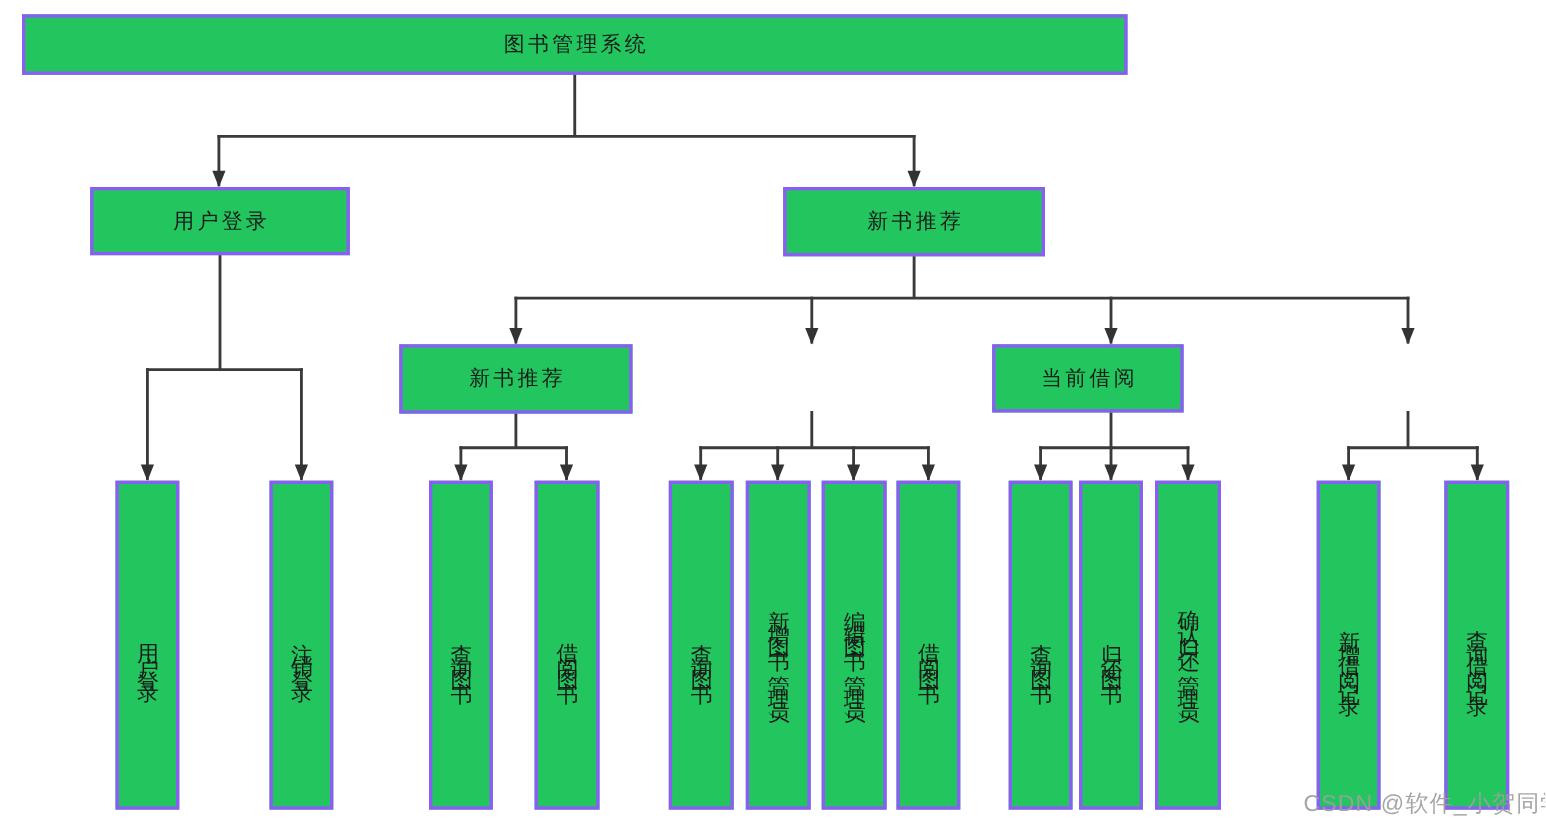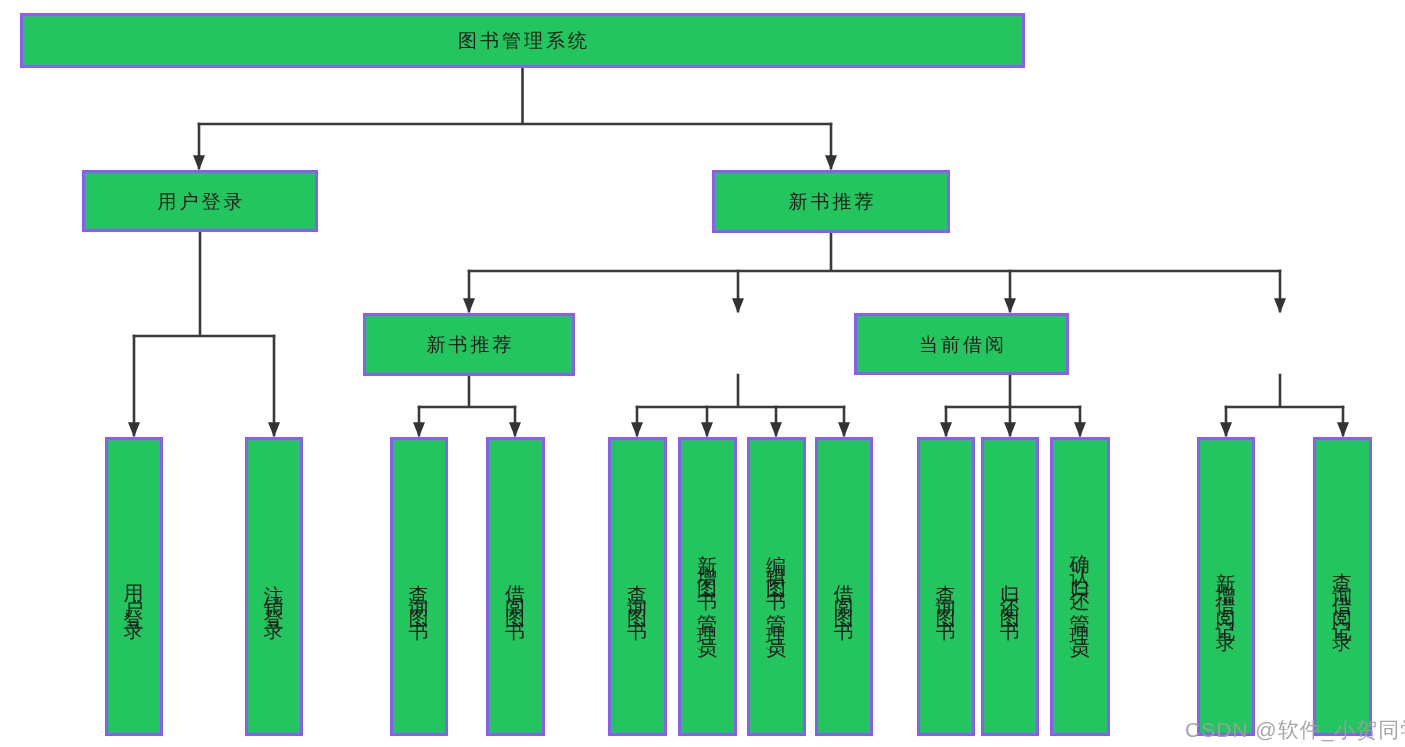--- a/index.html
+++ b/index.html
@@ -51,21 +51,21 @@
     margin-bottom: -12px; 
   }
   
   .n-root            { left: 20px;   top: 13px;  width: 1005px; height: 55px; }
   
   .n-user-login      { left: 82px;   top: 170px; width: 236px;  height: 62px; }
   .n-book-mgmt       { left: 712px;  top: 170px; width: 238px;  height: 63px; }
   
   .n-new-book-rec    { left: 363px;  top: 313px; width: 212px;  height: 63px; }
   .n-book-borrow     { left: 632px;  top: 313px; width: 213px;  height: 62px; }
-  .n-current-borrow  { left: 854px;  top: 313px; width: 215px;  height: 62px; }
+  .n-current-borrow  { left: 902px;  top: 313px; width: 174px;  height: 62px; }
   .n-borrow-records  { left: 1172px; top: 313px; width: 215px;  height: 62px; }
   
   .vnode             { top: 437px; height: 299px; }
   .v1  { left: 105px;  width: 58px; }
   .v2  { left: 245px;  width: 58px; }
   .v3  { left: 390px;  width: 58px; }
   .v4  { left: 486px;  width: 59px; }
   .v5  { left: 608px;  width: 59px; }
   .v6  { left: 678px;  width: 59px; }
   .v7  { left: 747px;  width: 59px; }

